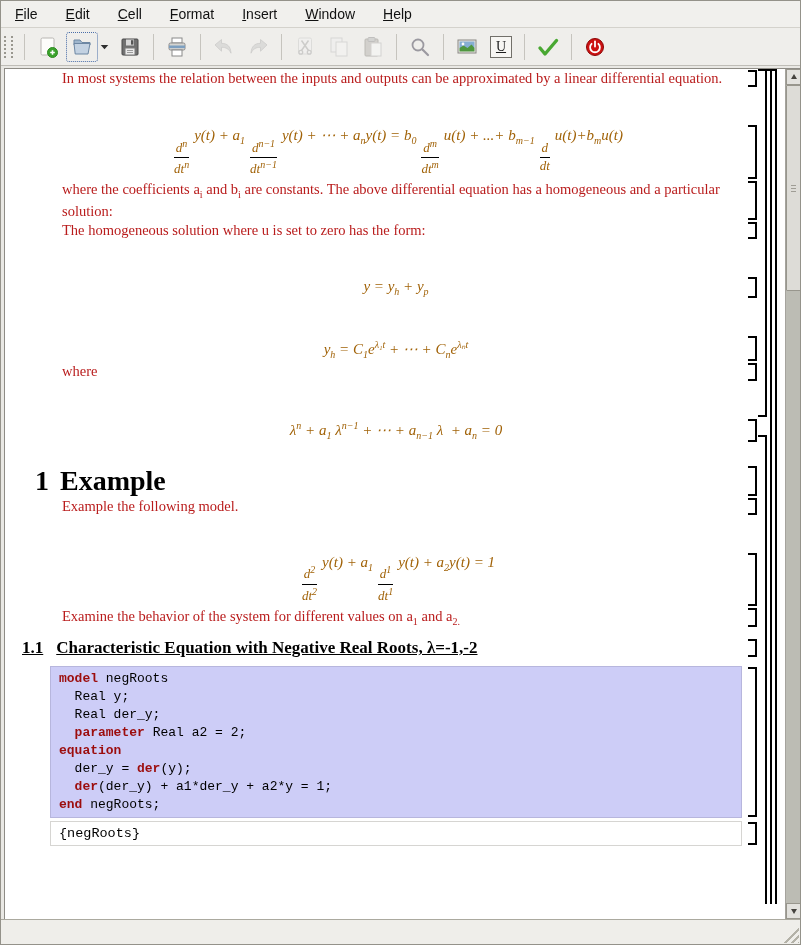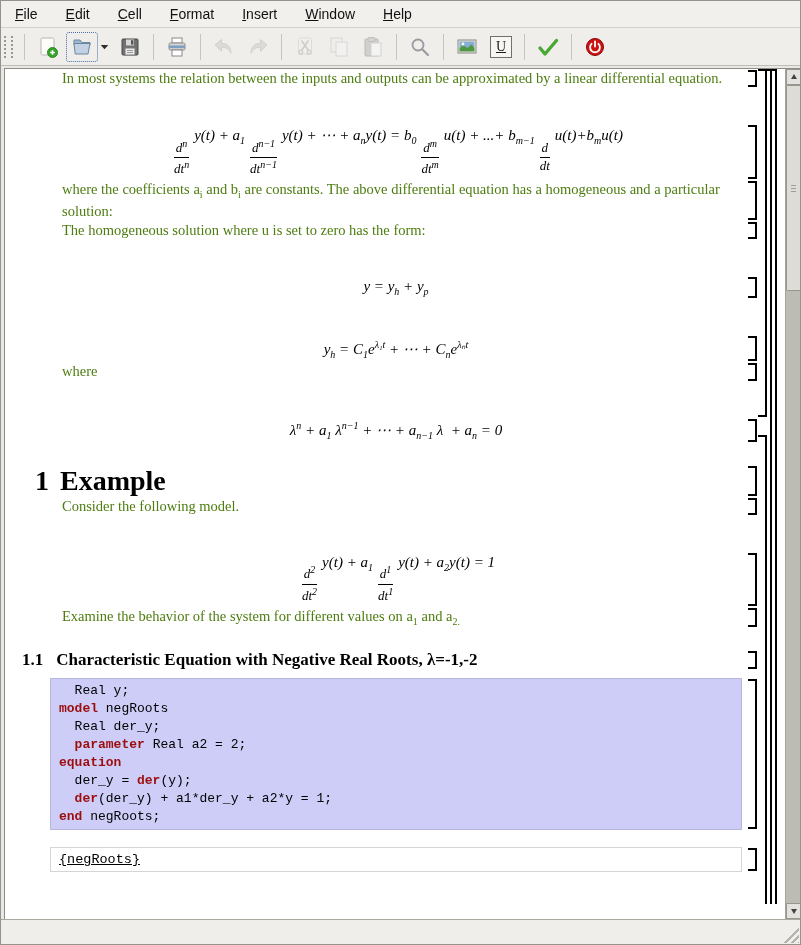--- a/index.html
+++ b/index.html
@@ -46,47 +46,47 @@
   .gbracket.lvl1{right:18px;width:7px;}
   .gbracket.lvl2{right:13px;width:4px;}
   .gbracket.lvl3{right:8px;width:4px;}
 
   .cell.title{margin-top:12px;}
   .cell.title .cell-body{font-family:"Liberation Sans",sans-serif;font-weight:bold;
                          font-size:43px;line-height:1.45;color:#000;}
   .cell.para{}
   .cell.title + .cell.para{margin-top:9px;}
   .cell.para .cell-body{font-family:"Liberation Serif",serif;font-size:14.5px;line-height:1.33;
-                        max-width:690px;padding-left:12px;color:#4d7c0f;}
+                        max-width:690px;padding-left:12px;color:#b91c1c;}
   .cell.para sub, .cell.para sup{font-size:10px;}
   .cell.math{margin-top:15px;}
   .cell.math .cell-body{font-family:"Liberation Serif",serif;font-style:italic;font-size:15px;
-                        text-align:center;white-space:pre-wrap;color:#000000;padding:2px 0;margin-top:36px;}
+                        text-align:center;white-space:pre-wrap;color:#a16207;padding:2px 0;margin-top:36px;}
   .cell.math sub{font-size:10px;}
   .cell.math sup{font-size:10px;}
   .frac{display:inline-flex;flex-direction:column;align-items:center;vertical-align:-12px;
         margin:0 3px;line-height:1;}
   .frac .num,.frac .den{font-size:13px;padding:1px 2px;line-height:1.15;}
   .frac .num{border-bottom:1px solid #000;}
   .frac sup{font-size:9px;}
 
   .cell.h1{margin-top:22px;}
   .cell.h1 .cell-body{font-family:"Liberation Serif",serif;font-weight:bold;font-size:28px;
                       margin-left:-15px;color:#000;}
   .cell.h1 .hnum{margin-right:11px;}
-  .cell.h2{margin-top:22px;}
+  .cell.h2{margin-top:10px;text-decoration:underline;}
   .cell.h2 .cell-body{font-family:"Liberation Serif",serif;font-weight:bold;font-size:17px;
                       margin-left:-28px;color:#000;}
   .cell.h2 .hnum{margin-right:13px;}
 
   .cell.code{margin-top:8px;}
   .cell.code .cell-body{background:var(--code-bg,#cdcdf7);border:1px solid #b7b6dd;
                         padding:3px 8px;font-family:"Liberation Mono",monospace;
                         font-size:13px;line-height:18px;color:#000;}
-  .cell.output{margin-top:17px;text-decoration:underline;}
+  .cell.output{margin-top:3px;}
   .cell.output .cell-body{background:#fff;border:1px solid #d6d5d2;padding:2px 8px;
                           font-family:"Liberation Mono",monospace;font-size:13.5px;
                           line-height:19px;color:#000;}
   .codeline{white-space:pre;min-height:18px;}
   .kw{color:var(--kw,#9c0d0d);font-weight:bold;}
 
   
   .scrollbar{position:absolute;top:0;right:0;bottom:0;width:16px;background:#bcbcb4;
              border-left:1px solid #a5a39d;box-sizing:border-box;}
   .sb-btn{position:absolute;left:0;width:15px;height:16px;background:#e3e2de;
@@ -292,39 +292,39 @@
           </div>
           <div class="cell math">
             <div class="cell-body">λ<sup>n</sup> + a<sub>1</sub> λ<sup>n−1</sup> + ⋯ + a<sub>n−1</sub> λ  + a<sub>n</sub> = 0</div>
             <span class="bracket"></span>
           </div>
           <div class="cell h1">
             <div class="cell-body"><span class="hnum">1</span><span class="htext">Example</span></div>
             <span class="bracket"></span>
           </div>
           <div class="cell para">
-            <div class="cell-body">Consider the following model.</div>
+            <div class="cell-body">Example the following model.</div>
             <span class="bracket"></span>
           </div>
           <div class="cell math">
             <div class="cell-body"><span class="frac"><span class="num">d<sup>2</sup></span><span class="den">dt<sup>2</sup></span></span>y(t) + a<sub>1</sub><span class="frac"><span class="num">d<sup>1</sup></span><span class="den">dt<sup>1</sup></span></span>y(t) + a<sub>2</sub>y(t) = 1</div>
             <span class="bracket"></span>
           </div>
           <div class="cell para">
             <div class="cell-body">Examine the behavior of the system for different values on a<sub>1</sub> and a<sub>2.</sub></div>
             <span class="bracket"></span>
           </div>
           <div class="cell h2">
             <div class="cell-body"><span class="hnum">1.1</span><span class="htext">Characteristic Equation with Negative Real Roots, λ=-1,-2</span></div>
             <span class="bracket"></span>
           </div>
           <div class="cell code">
             <div class="cell-body">
+              <div class="codeline"><span class="kw">model</span> negRoots</div>
               <div class="codeline">  Real y;</div>
-              <div class="codeline"><span class="kw">model</span> negRoots</div>
               <div class="codeline">  Real der_y;</div>
               <div class="codeline">  <span class="kw">parameter</span> Real a2 = 2;</div>
               <div class="codeline"><span class="kw">equation</span></div>
               <div class="codeline">  der_y = <span class="kw">der</span>(y);</div>
               <div class="codeline">  <span class="kw">der</span>(der_y) + a1*der_y + a2*y = 1;</div>
               <div class="codeline"><span class="kw">end</span> negRoots;</div>
             </div>
             <span class="bracket"></span>
           </div>
           <div class="cell output">

